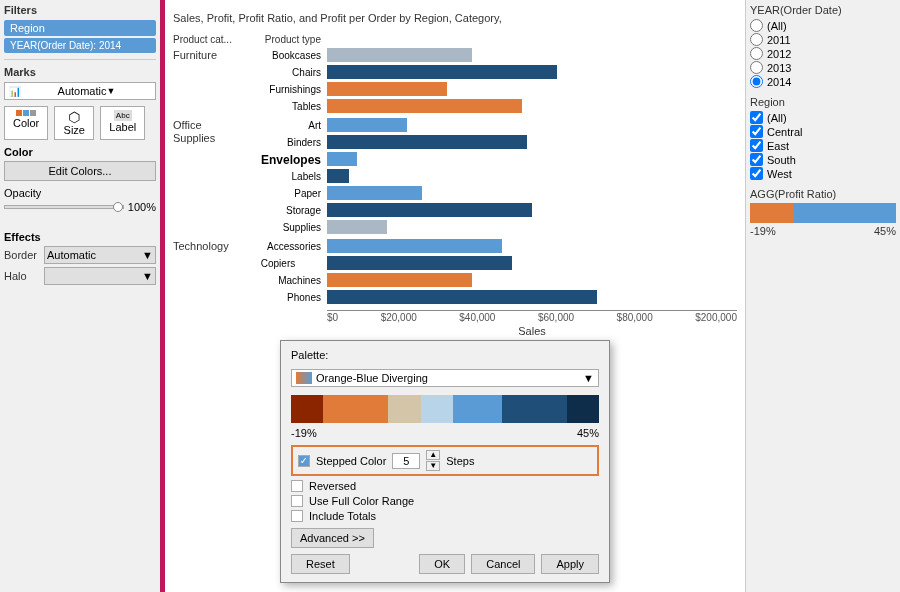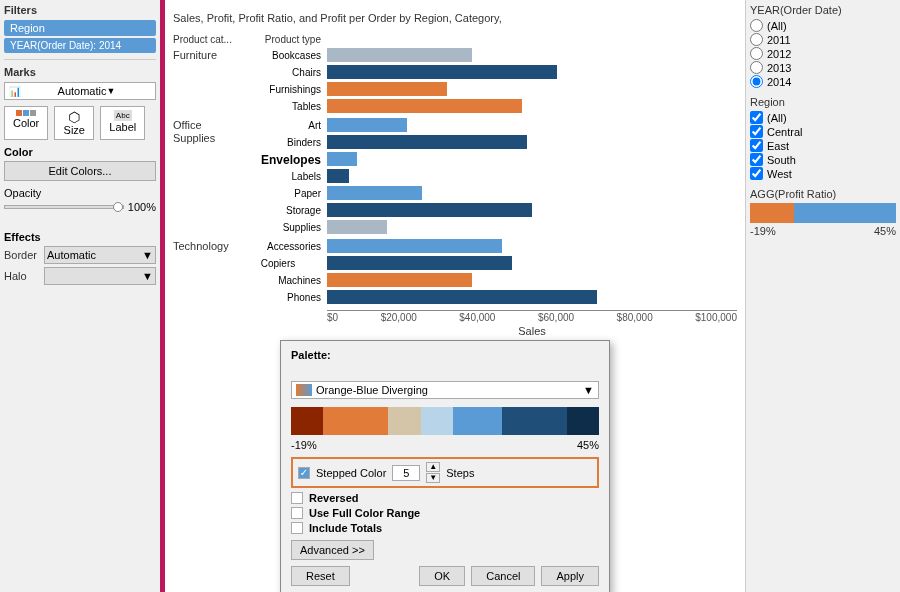--- a/index.html
+++ b/index.html
@@ -65,39 +65,39 @@
     .agg-bar-neg { position: absolute; left: 0; height: 100%; background: #e07b39; width: 30%; }
     .agg-bar-pos { position: absolute; left: 30%; height: 100%; background: #5b9bd5; width: 70%; }
     .agg-labels { display: flex; justify-content: space-between; font-size: 10px; color: #333; margin-top: 2px; }
     
     
     .dialog-overlay { position: absolute; top: 340px; left: 115px; width: 330px; background: #f0f0f0; border: 1px solid #888; box-shadow: 3px 3px 8px rgba(0,0,0,0.3); z-index: 100; }
     .dialog-title-bar { background: linear-gradient(to bottom, #d0d8e8, #b8c8d8); padding: 4px 8px; display: flex; align-items: center; justify-content: space-between; border-bottom: 1px solid #aaa; }
     .dialog-title { font-size: 12px; font-weight: bold; color: #222; }
     .dialog-close { width: 16px; height: 16px; background: #c0c0c0; border: 1px solid #888; display: flex; align-items: center; justify-content: center; cursor: pointer; font-size: 11px; }
     .dialog-body { padding: 8px 10px; }
-    .palette-row { display: flex; align-items: center; gap: 6px; margin-bottom: 20px; font-weight: bold; }
+    .palette-row { display: flex; align-items: center; gap: 6px; margin-bottom: 8px; }
     .palette-label { font-size: 11px; }
     .palette-select { flex: 1; background: white; border: 1px solid #aaa; padding: 2px 4px; display: flex; align-items: center; justify-content: space-between; font-size: 11px; }
     .color-strip { height: 28px; width: 100%; display: flex; margin-bottom: 4px; }
     .cs-dark-red { background: #8b2500; flex: 1; }
     .cs-orange { background: #e07b39; flex: 2; }
     .cs-beige { background: #d4c5a9; flex: 1; }
     .cs-mid-blue { background: #5b9bd5; flex: 1.5; }
     .cs-dark-blue { background: #1f4e79; flex: 2; }
     .cs-navy { background: #0d2d4a; flex: 1; }
     .strip-labels { display: flex; justify-content: space-between; font-size: 10px; margin-bottom: 6px; }
     .stepped-row { display: flex; align-items: center; gap: 6px; margin-bottom: 4px; border: 2px solid #e07b39; padding: 3px 5px; }
     .stepped-check { width: 12px; height: 12px; border: 1px solid #aaa; background: #5b9bd5; display: flex; align-items: center; justify-content: center; }
     .check-mark { color: white; font-size: 10px; }
     .stepped-label { font-size: 11px; }
     .stepped-input { width: 28px; border: 1px solid #aaa; background: white; text-align: center; font-size: 11px; padding: 1px; }
     .option-row { display: flex; align-items: center; gap: 6px; margin-bottom: 3px; }
     .opt-check { width: 12px; height: 12px; border: 1px solid #aaa; background: white; }
-    .opt-label { font-size: 11px; font-weight: bold; }
+    .opt-label { font-size: 11px; }
     .dialog-actions { display: flex; justify-content: space-between; align-items: center; margin-top: 6px; }
     .advanced-btn { background: #e0e0e0; border: 1px solid #aaa; padding: 3px 8px; font-size: 11px; cursor: pointer; }
     .dialog-buttons { display: flex; gap: 6px; }
     .dlg-btn { background: #e0e0e0; border: 1px solid #aaa; padding: 3px 14px; font-size: 11px; cursor: pointer; }
   </style>
 </head>
 <body>
 
 <div class="main-container">
 
@@ -286,21 +286,21 @@
       </div>
     </div>
 
     <div style="border-top:1px solid #888; margin-top:4px; margin-left:154px;"></div>
     <div style="display:flex; justify-content:space-between; margin-left:154px; margin-top:1px;">
       <span style="font-size:10px; color:#555;">$0</span>
       <span style="font-size:10px; color:#555;">$20,000</span>
       <span style="font-size:10px; color:#555;">$40,000</span>
       <span style="font-size:10px; color:#555;">$60,000</span>
       <span style="font-size:10px; color:#555;">$80,000</span>
-      <span style="font-size:10px; color:#555;">$100,000</span>
+      <span style="font-size:10px; color:#555;">$200,000</span>
     </div>
     <div style="text-align:center; font-size:11px; color:#333; margin-top:2px; margin-left:154px;">Sales</div>
 
     <div class="dialog-overlay">
       <div class="dialog-body">
         <div class="palette-row">
           <span class="palette-label">Palette:</span>
         </div>
         <div class="palette-select">
           <div style="display:flex; align-items:center; gap:4px;justify-content:center;">

